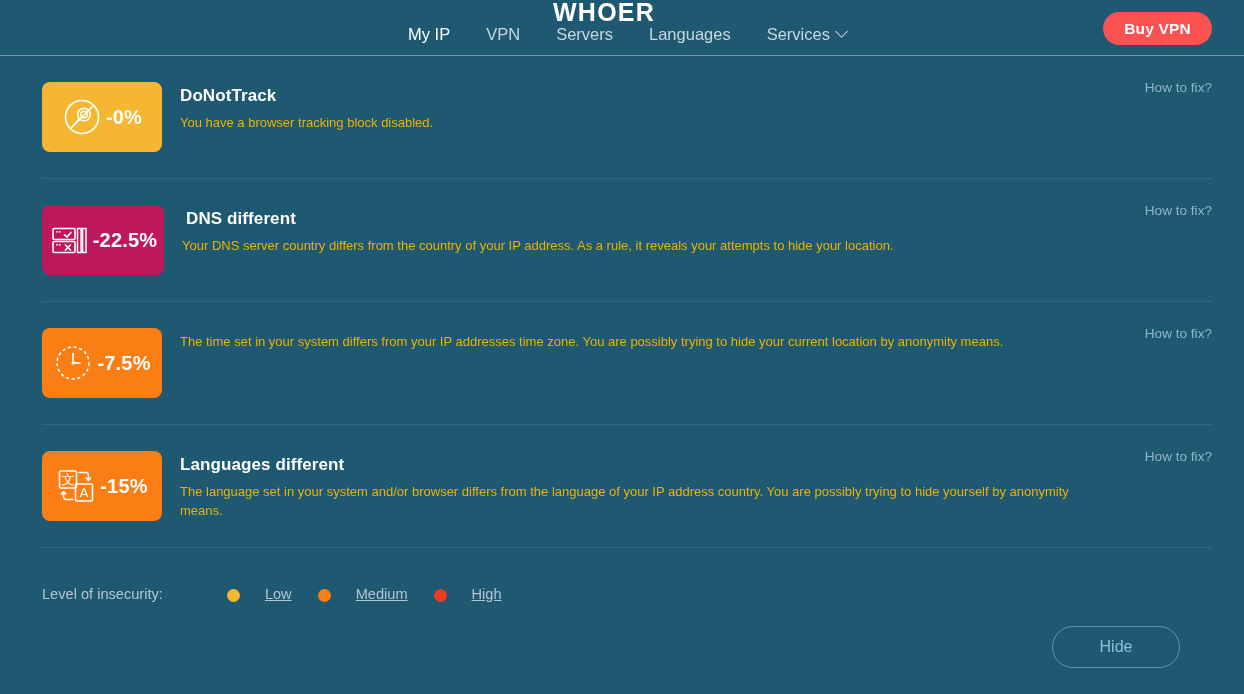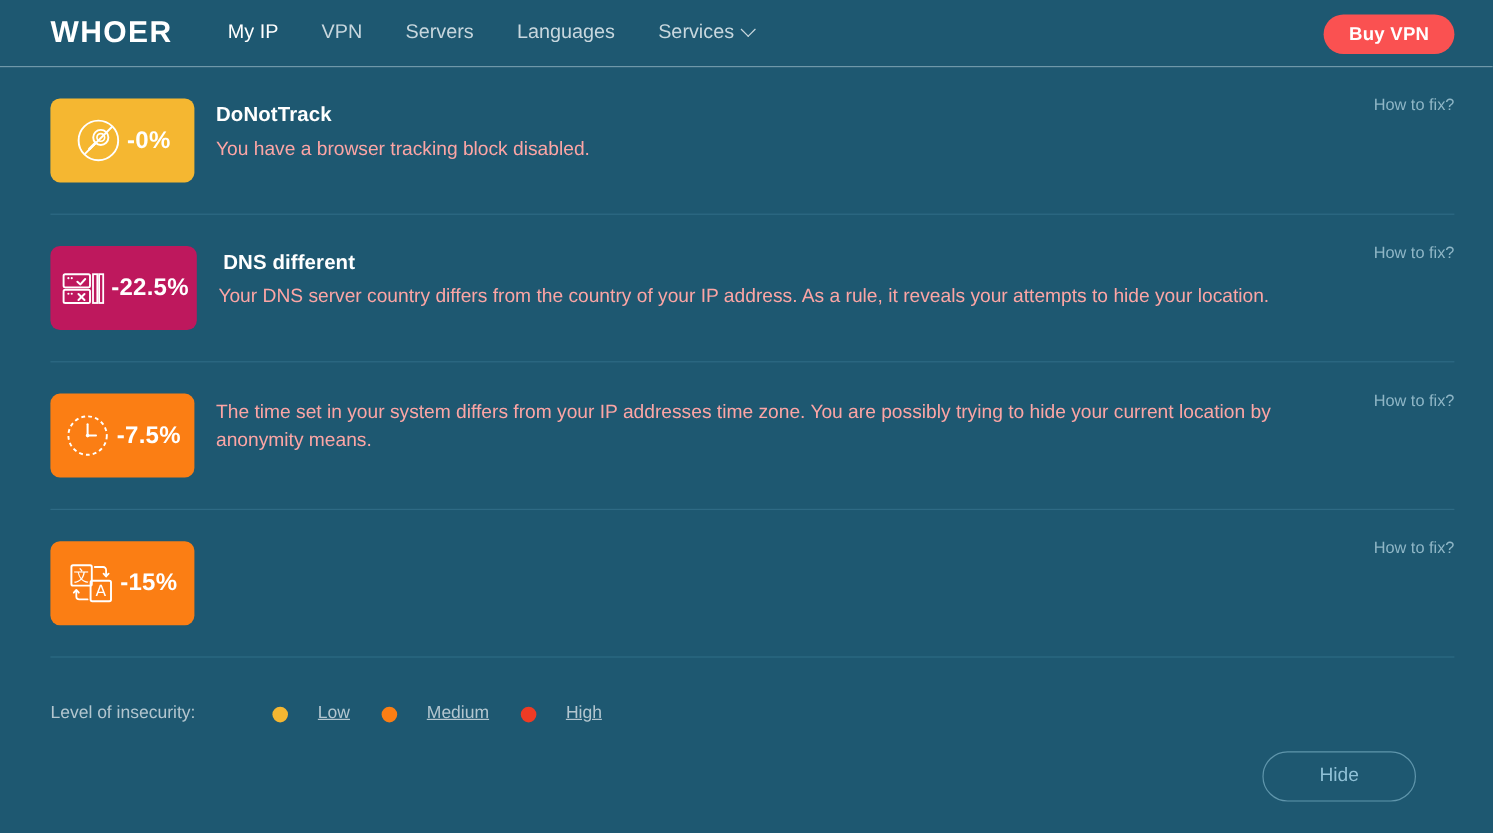--- a/index.html
+++ b/index.html
@@ -17,20 +17,21 @@
 
   
   .header {
     height: 56px;
     width: 100%;
     display: flex;
     align-items: center;
     padding: 0 32px 0 42px;
     border-bottom: 1px solid #6f98a9;
     position: relative;
+    flex-direction: column;
   }
   .logo {
     font-size: 25px;
     font-weight: bold;
     letter-spacing: 1.2px;
     color: #ffffff;
     margin-right: 46px;
     line-height: 1;
   }
   .nav {
@@ -118,22 +119,22 @@
   .row-body { flex: 1; padding-top: 4px; padding-right: 120px; }
   .row-title {
     font-size: 17px;
     font-weight: bold;
     color: #ffffff;
     margin-bottom: 7px;
     letter-spacing: 0.1px;
   }
   .row-title.indent { padding-left: 4px; }
   .row-desc {
-    font-size: 16px;
-    color: #fca5a5;
+    font-size: 13px;
+    color: #eab308;
     line-height: 1.48;
     max-width: 1000px;
   }
   .how-link {
     position: absolute;
     right: 0;
     top: 24px;
     font-size: 13.6px;
     color: #8fb6c6;
     cursor: pointer;
@@ -279,20 +280,24 @@
           <text x="12" y="18" font-size="13" fill="#ffffff" text-anchor="middle" font-family="DejaVu Sans, sans-serif">文</text>
           <rect x="19.5" y="18" width="17" height="17" rx="1.4" fill="none" stroke="#ffffff" stroke-width="1.6"></rect>
           <text x="28" y="31" font-size="13" fill="#ffffff" text-anchor="middle" font-family="DejaVu Sans, sans-serif">A</text>
           <path d="M23 6.5 h7 a2.4 2.4 0 0 1 2.4 2.4 v4.6" fill="none" stroke="#ffffff" stroke-width="1.5" stroke-linecap="round"></path>
           <polyline points="30.3,12.1 32.4,14.4 34.5,12.1" fill="none" stroke="#ffffff" stroke-width="1.5" stroke-linecap="round" stroke-linejoin="round"></polyline>
           <path d="M17 33.5 h-7 a2.4 2.4 0 0 1 -2.4 -2.4 v-4.6" fill="none" stroke="#ffffff" stroke-width="1.5" stroke-linecap="round"></path>
           <polyline points="9.7,27.9 7.6,25.6 5.5,27.9" fill="none" stroke="#ffffff" stroke-width="1.5" stroke-linecap="round" stroke-linejoin="round"></polyline>
         </svg>
         <span class="badge-pct">-15%</span>
       </div>
+      <div class="row-body">
+        <div class="row-title">Languages different</div>
+        <div class="row-desc">The language set in your system and/or browser differs from the language of your IP address country. You are possibly trying to hide yourself by anonymity means.</div>
+      </div>
       <a class="how-link">How to fix?</a>
     </div>
 
   </div>
 
   <div class="legend-wrap">
     <div class="legend">
       <span class="legend-label">Level of insecurity:</span>
 
       <span class="legend-item">

